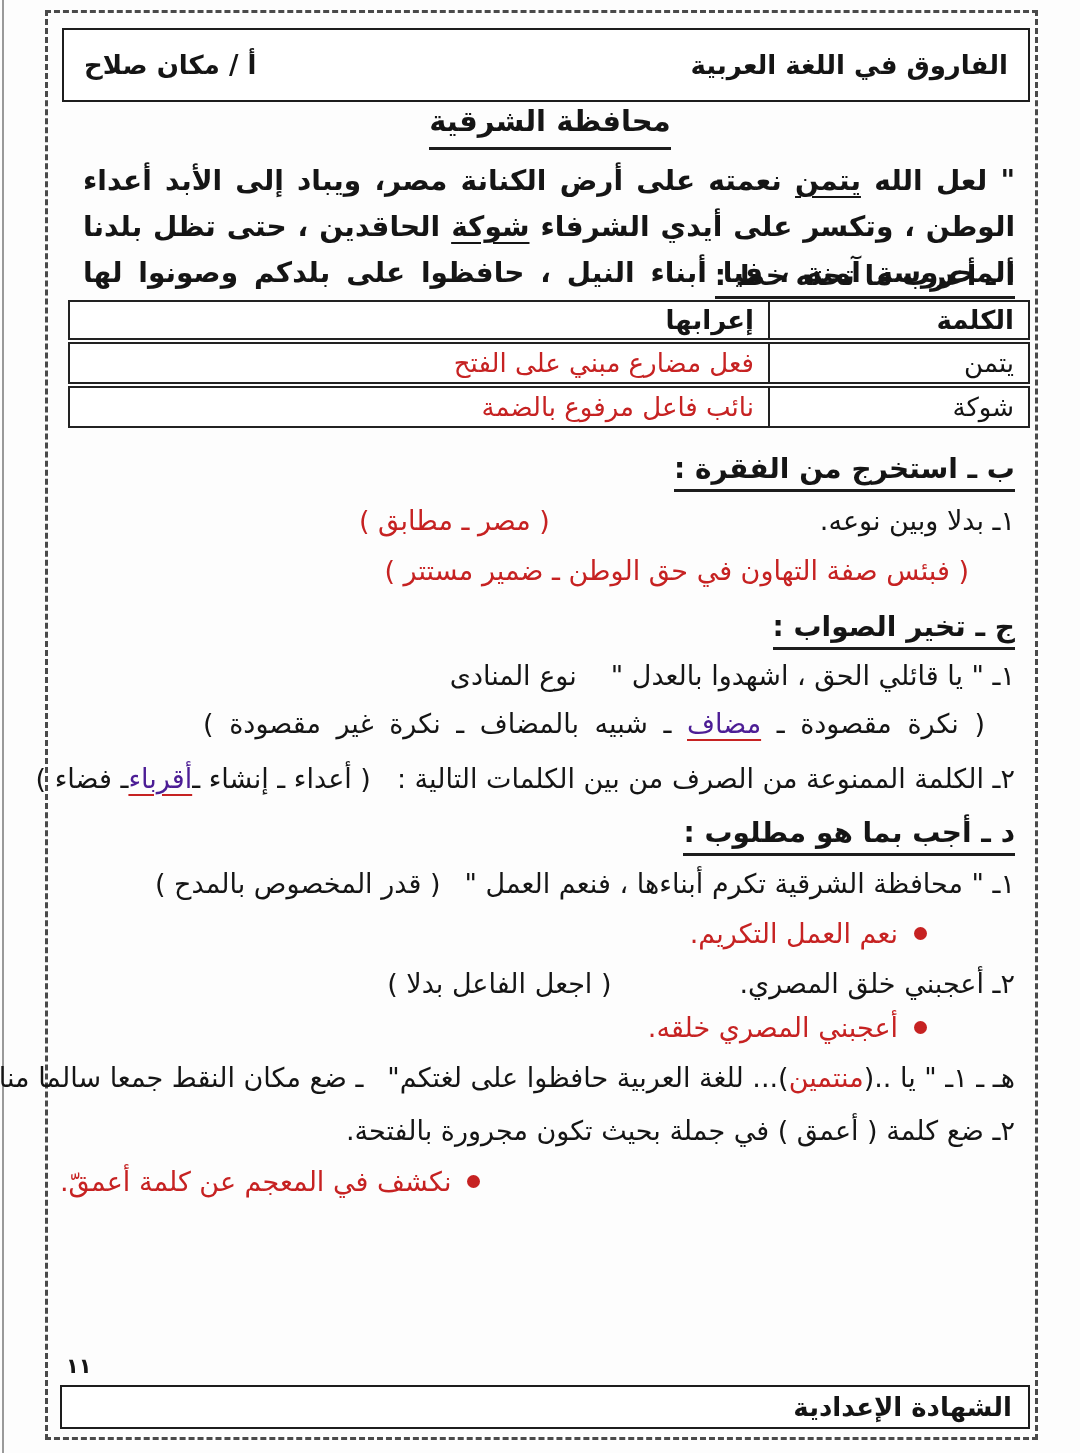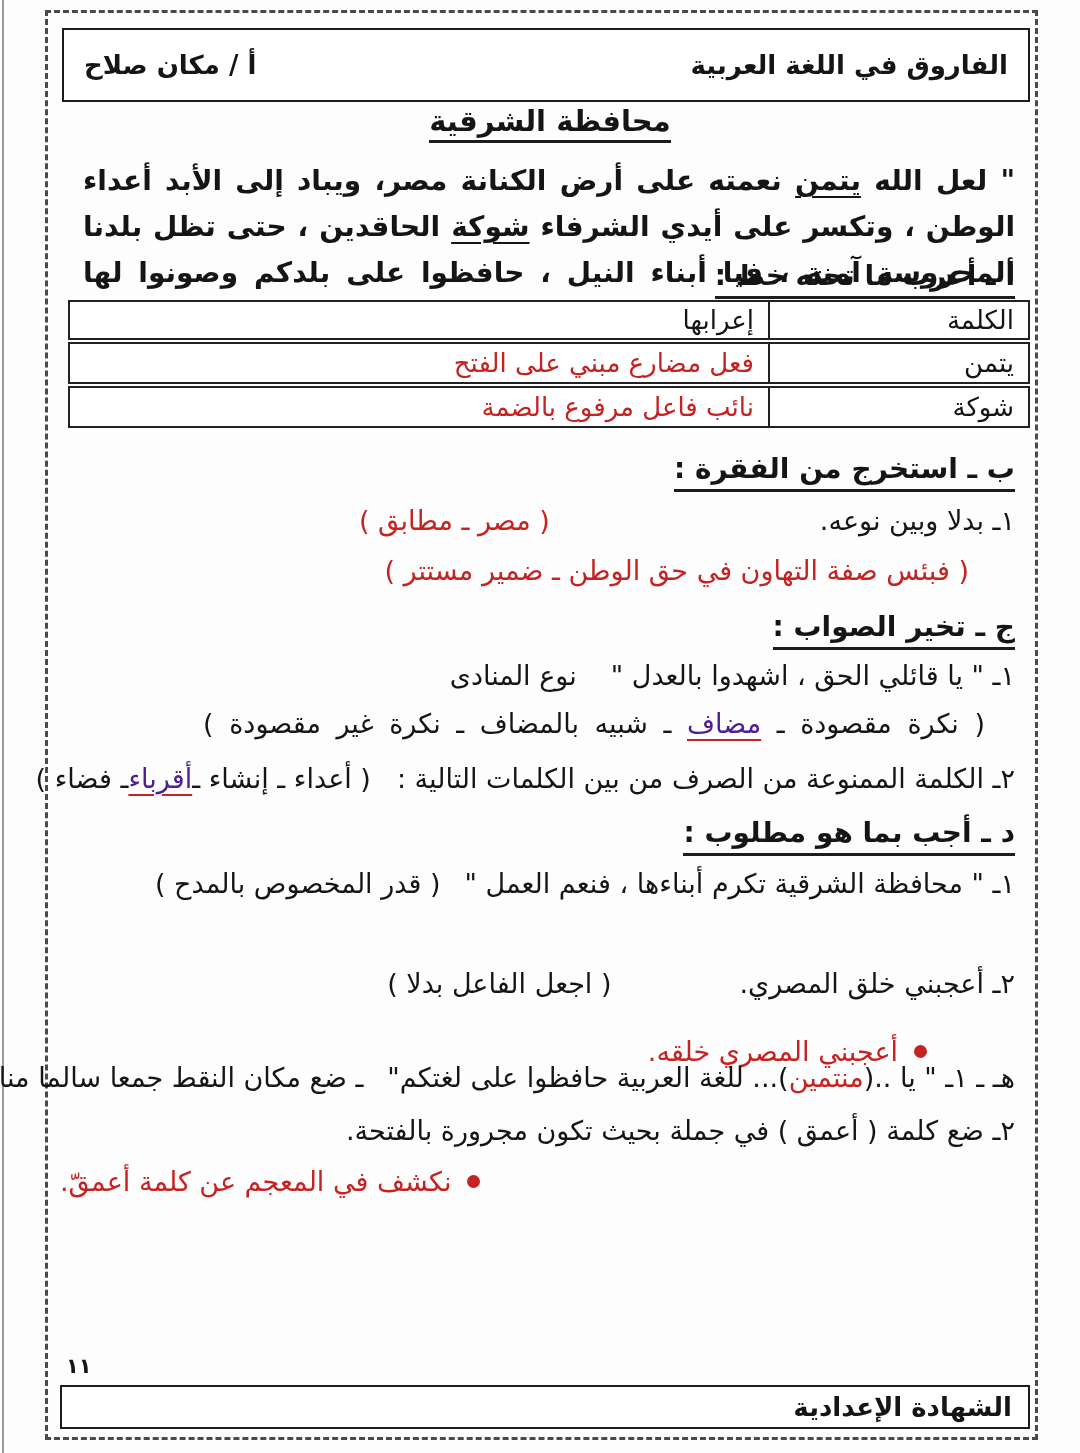--- a/index.html
+++ b/index.html
@@ -14,41 +14,41 @@
   }
   .header-box{
     position:absolute;left:62px;top:28px;width:968px;height:74px;
     border:2px solid #1d1d1d;background:#fff;
     display:flex;flex-direction:row;align-items:center;justify-content:space-between;
     padding:0 20px;box-sizing:border-box;font-weight:bold;font-size:26px;
   }
   .doc-title-wrap{position:absolute;left:85px;right:65px;top:104px;text-align:center;}
   .doc-title{
     display:inline-block;font-weight:bold;font-size:29px;
-    border-bottom:3px solid #1d1d1d;padding-bottom:2px;
+    border-bottom:3px solid #1d1d1d;padding-bottom:9px;
   }
   .intro{
     position:absolute;right:65px;left:83px;top:158px;
     font-weight:bold;font-size:28px;line-height:46px;text-align:justify;
   }
   .uline{text-decoration:underline;text-decoration-thickness:2px;text-underline-offset:6px;}
   .sec-head-wrap{position:absolute;right:65px;left:65px;}
   .sec-head{
     display:inline-block;font-weight:bold;font-size:28px;
     border-bottom:3px solid #1d1d1d;padding-bottom:4px;
   }
   table.parse{
     position:absolute;left:68px;top:300px;width:962px;
     border-collapse:collapse;background:#fff;font-size:26px;
   }
   table.parse td,table.parse th{
     border:2px solid #222;padding:0 14px;text-align:right;vertical-align:middle;
     height:36px;font-weight:normal;
   }
-  table.parse th{font-weight:normal;}
+  table.parse th{font-weight:bold;}
   table.parse .row-sep td{border-top:6px double #222;height:38px;padding-left:32px;}
   .col-word{width:212px;border-radius:20px;}
   .red{color:#c62222;}
   .red-uline{
     color:#4c1d95;text-decoration:underline;text-decoration-color:#c62222;
     text-decoration-thickness:2px;text-underline-offset:6px;
   }
   .line{
     position:absolute;right:65px;left:60px;font-size:27px;
     display:flex;flex-direction:row;align-items:baseline;white-space:nowrap;
@@ -145,26 +145,30 @@
   </div>
 
   <div class="sec-head-wrap" style="top:816px;">
     <span class="sec-head">د ـ أجب بما هو مطلوب :</span>
   </div>
   <div class="line" style="top:868px;">
     <span>١ـ " محافظة الشرقية تكرم أبناءها ، فنعم العمل "</span>
     <span class="sp" style="width:24px;"></span>
     <span>( قدر المخصوص بالمدح )</span>
   </div>
+  <div class="bullet-row" style="top:918px;">
+    <span class="dot"></span>
+    <span class="red">نعم العمل التكريم.</span>
+  </div>
   <div class="line" style="top:968px;">
     <span>٢ـ أعجبني خلق المصري.</span>
     <span class="sp" style="width:128px;"></span>
     <span>( اجعل الفاعل بدلا )</span>
   </div>
-  <div class="bullet-row" style="top:1012px;margin-top:24px;">
+  <div class="bullet-row" style="top:1012px;">
     <span class="dot"></span>
     <span class="red">أعجبني المصري خلقه.</span>
   </div>
 
   <div class="line" style="top:1062px;">
     <span>هـ ـ ١ـ " يا ..( </span>
       <span class="red">منتمين</span>
       <span> )... للغة العربية حافظوا على لغتكم"</span>
     <span class="sp" style="width:24px;"></span>
     <span>ـ ضع مكان النقط جمعا سالما مناسبا.</span>

